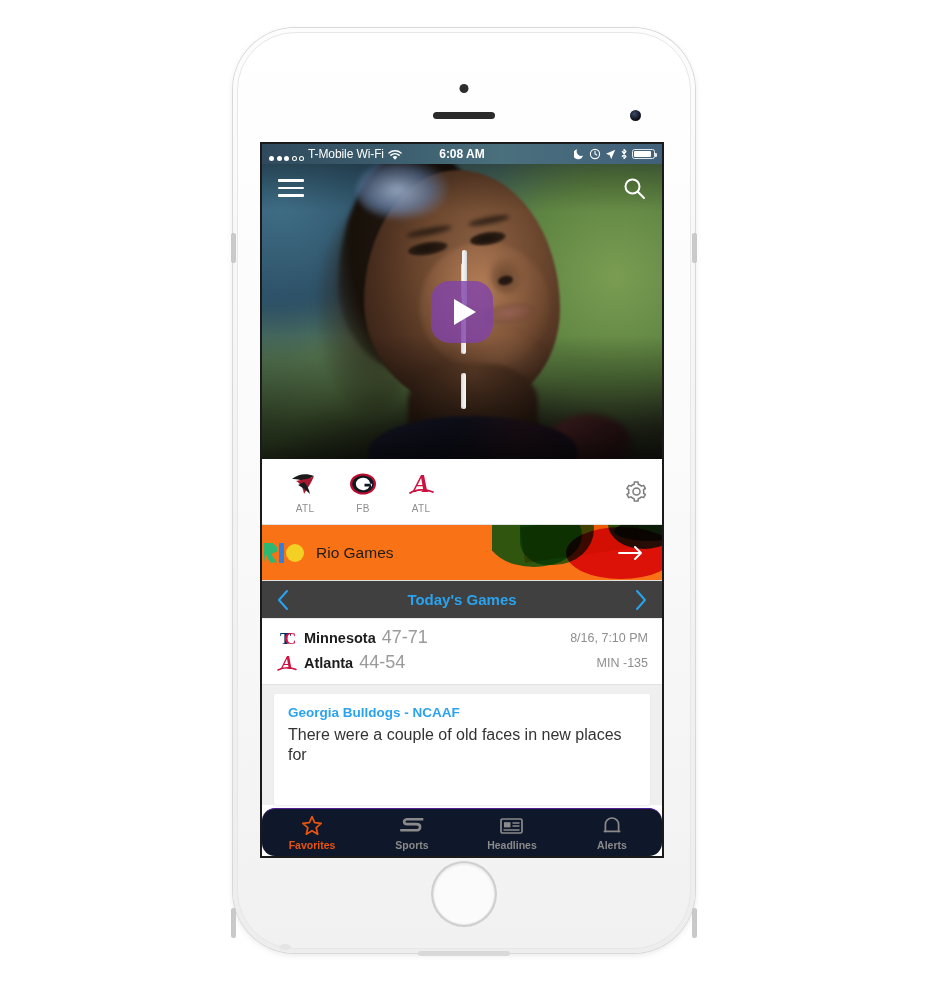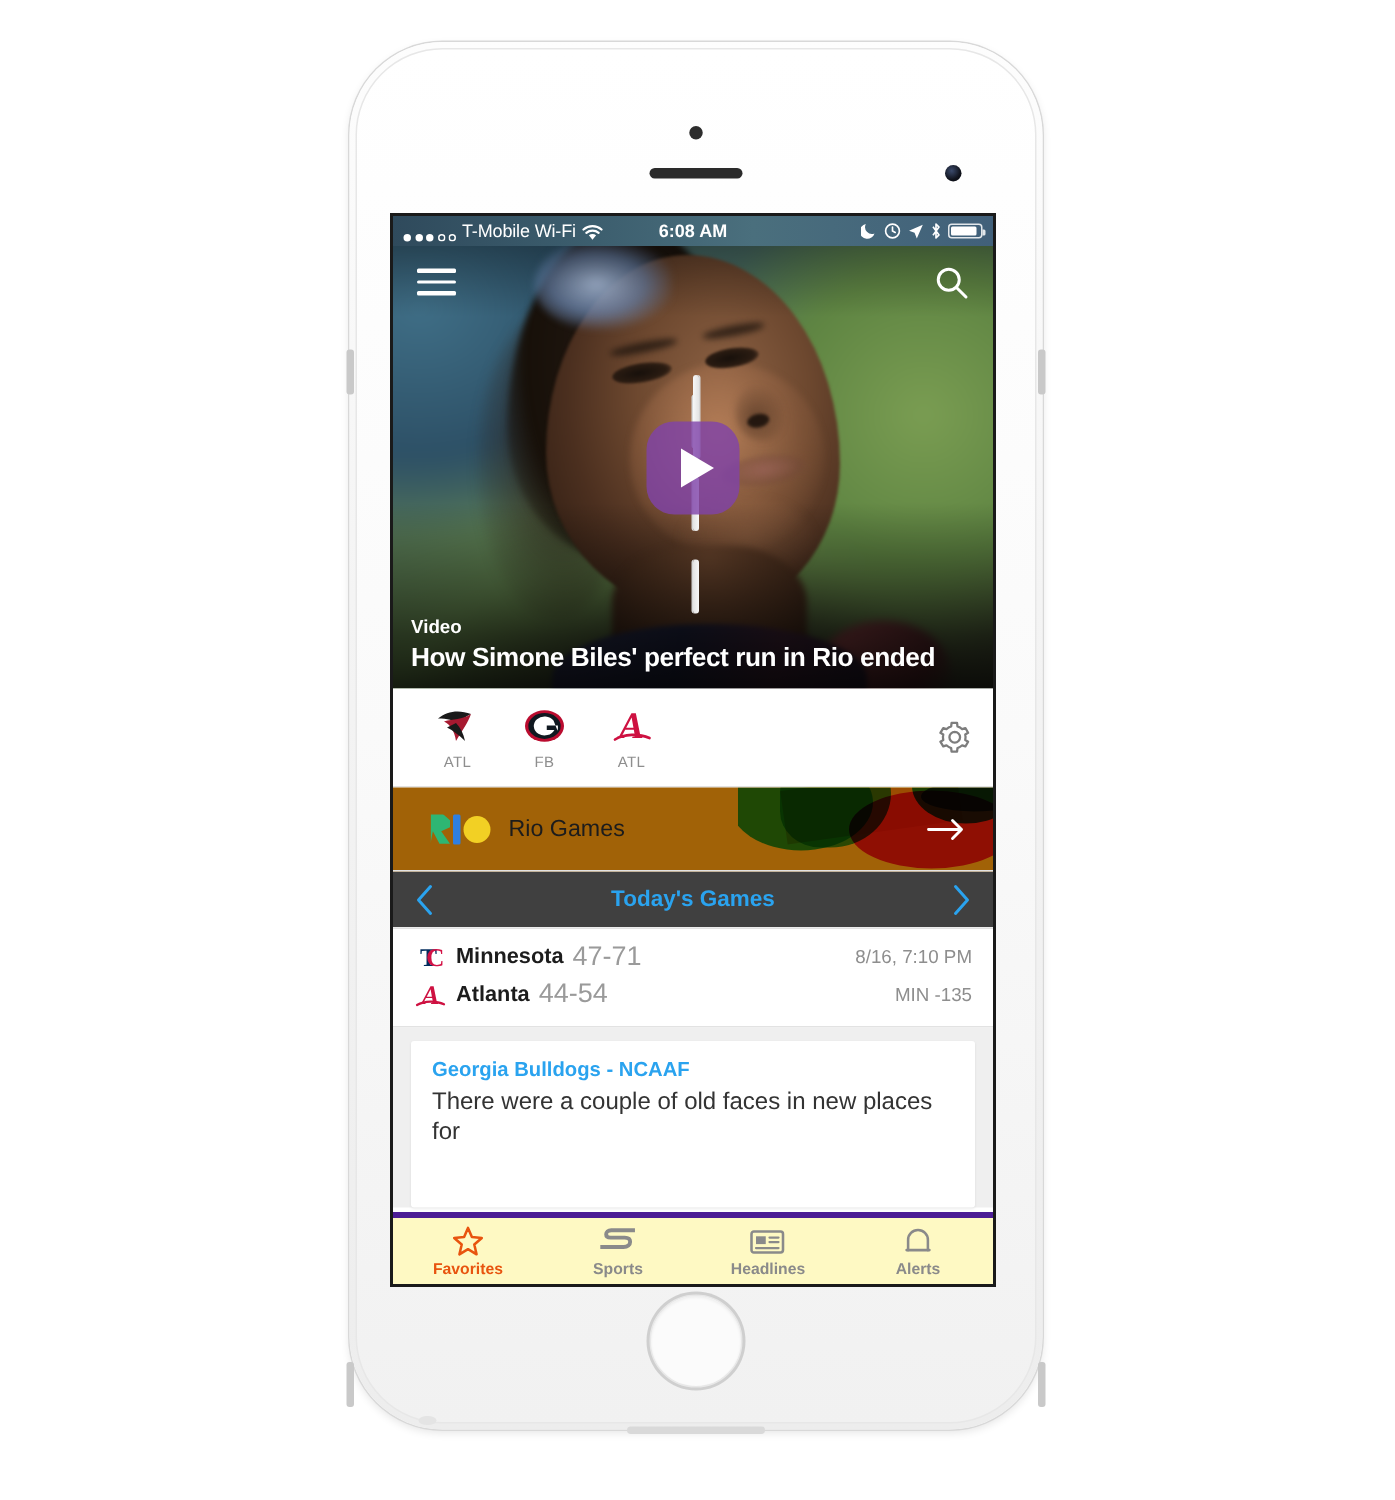--- a/index.html
+++ b/index.html
@@ -258,22 +258,22 @@
     display: flex; align-items: center; padding: 0 14px;
     border-bottom: 1px solid #e2e2e2;
   }
   .fav-item { width: 58px; text-align: center; cursor: pointer; }
   .fav-logo { height: 30px; display: flex; align-items: center; justify-content: center; }
   .fav-label { font-size: 10px; color: #8e8e8e; margin-top: 4px; letter-spacing: .3px; }
   .gear { margin-left: auto; width: 23px; height: 23px; cursor: pointer; }
 
   
   .rio-banner {
-    position: relative; height: 56px; background: #a16207; overflow: hidden;
-    display: flex; align-items: center; padding-left: 25px;
+    position: relative; height: 56px; background: #f97316; overflow: hidden;
+    display: flex; align-items: center; padding-left: 2px;
     border-bottom: 1px solid #e2e2e2; cursor: pointer;
   }
   .rio-logo { width: 40px; height: 24px; position: relative; margin-right: 12px; }
   .rio-r {
     position: absolute; left: 0; top: 2px; width: 13px; height: 20px;
     background: #2eb673;
     clip-path: polygon(0 0, 62% 0, 100% 22%, 100% 45%, 55% 58%, 100% 100%, 46% 100%, 12% 58%, 0 100%);
   }
   .rio-i { position: absolute; left: 15px; top: 2px; width: 5px; height: 20px; background: #2f7fe0; border-radius: 1px; }
   .rio-o { position: absolute; left: 22px; top: 3px; width: 18px; height: 18px; border-radius: 50%; background: #f2d024; }
@@ -305,22 +305,22 @@
   
   .news-wrap { background: #efefef; padding: 9px 12px 0 12px; height: 120px; }
   .news-card { background: #fff; border-radius: 2px; padding: 11px 14px 0 14px; height: 111px; overflow: hidden; box-shadow: 0 1px 2px rgba(0,0,0,.08); cursor: pointer; }
   .news-tag { color: #2aa3ef; font-size: 13.5px; font-weight: bold; margin-bottom: 5px; }
   .news-title { font-size: 19px; color: #111; letter-spacing: -0.4px; line-height: 1.18; margin-bottom: 6px; }
   .news-excerpt { font-size: 16px; color: #333; line-height: 1.25; }
 
   
   .tabbar {
     position: absolute; left: 0; right: 0; bottom: 0; height: 48px;
-    background: #fef9c3; border-top: 4px solid #4c1d95;
-    display: flex; align-items: center;
+    background: #0f172a; border-top: 1px solid #4c1d95;
+    display: flex; align-items: center; border-radius: 13px;
   }
   .tab { flex: 1; text-align: center; cursor: pointer; }
   .tab-ico { height: 22px; display: flex; align-items: center; justify-content: center; }
   .tab-label { font-size: 10.5px; color: #8a8a8a; font-weight: bold; margin-top: 2px; }
   .tab.active .tab-label { color: #e8540f; }
 </style>
 </head>
 <body>
 
 <div class="stage">
@@ -406,24 +406,20 @@
           <svg class="search-ico" viewBox="0 0 24 24">
             <circle cx="10.5" cy="10.5" r="7" fill="none" stroke="#fff" stroke-width="2"></circle>
             <path d="M15.8 15.8 22 22" stroke="#fff" stroke-width="2" stroke-linecap="round"></path>
           </svg>
         </div>
 
         <div class="play-btn">
           <div class="play-tri"></div>
         </div>
 
-        <div class="hero-text">
-          <div class="hero-kicker">Video</div>
-          <div class="hero-title">How Simone Biles' perfect run in Rio ended</div>
-        </div>
       </div>
 
       <div class="fav-strip">
         <div class="fav-item">
           <div class="fav-logo">
             <svg width="30" height="24" viewBox="0 0 30 24">
               <path d="M2 7 C8 2 16 1 24 4 C20 6 17 8 15 11 C13 8 8 7 2 7Z" fill="#1a1a1a"></path>
               <path d="M6 9 C12 7 18 8 24 4 C22 10 18 15 14 22 C13 15 10 11 6 9Z" fill="#a71930"></path>
               <path d="M14 10 C17 13 19 17 20 22 C16 18 12 15 8 13Z" fill="#1a1a1a"></path>
             </svg>

